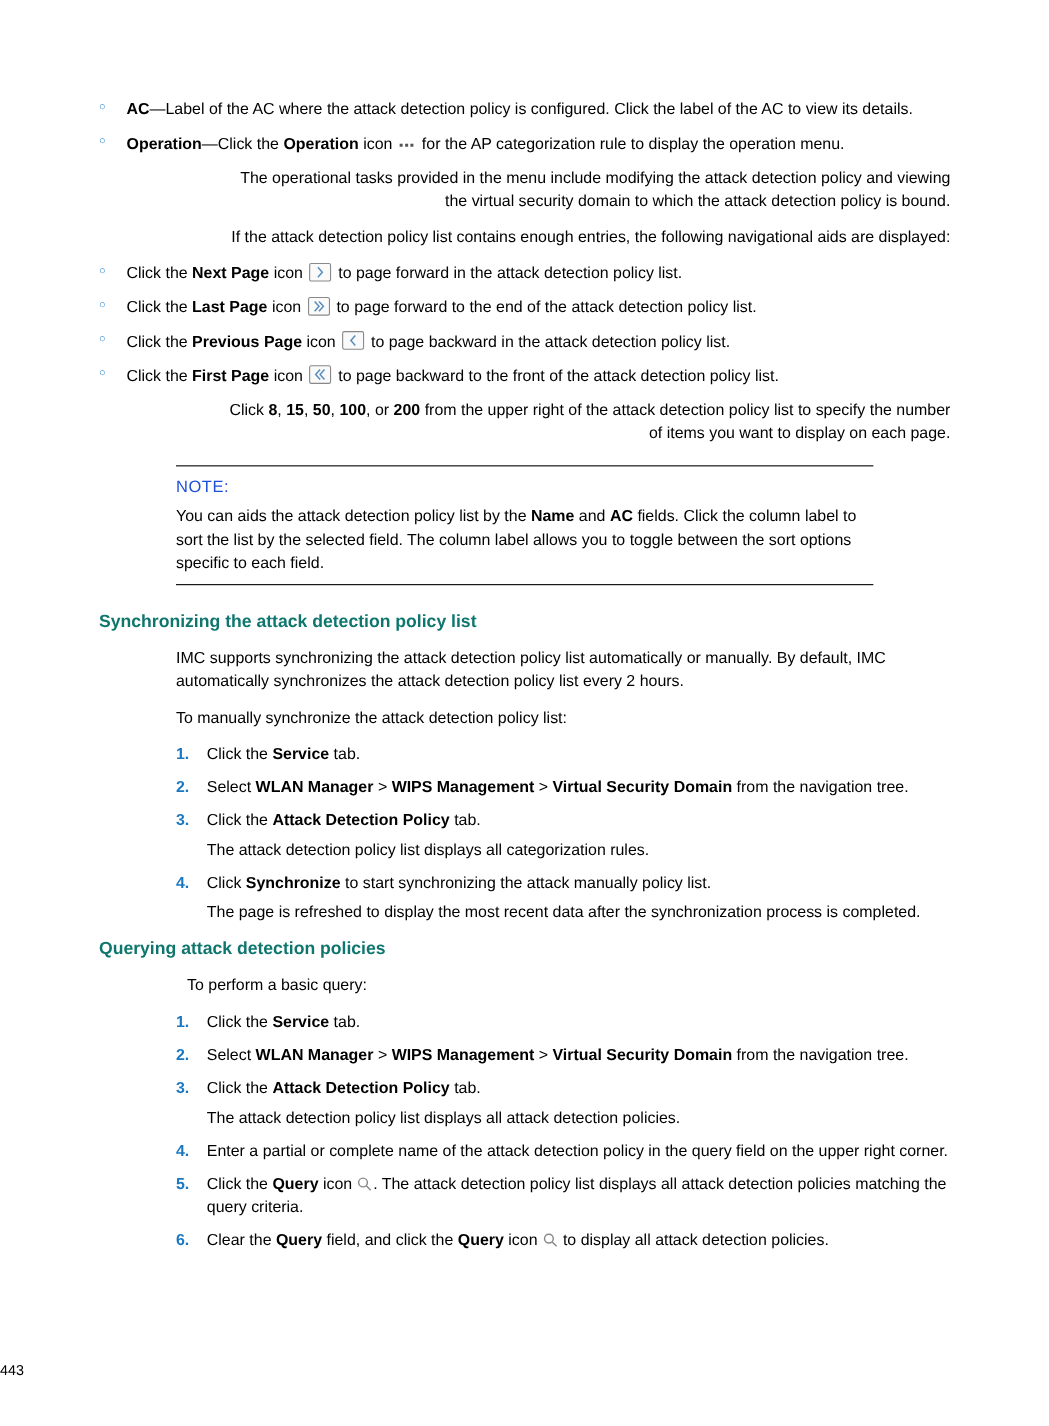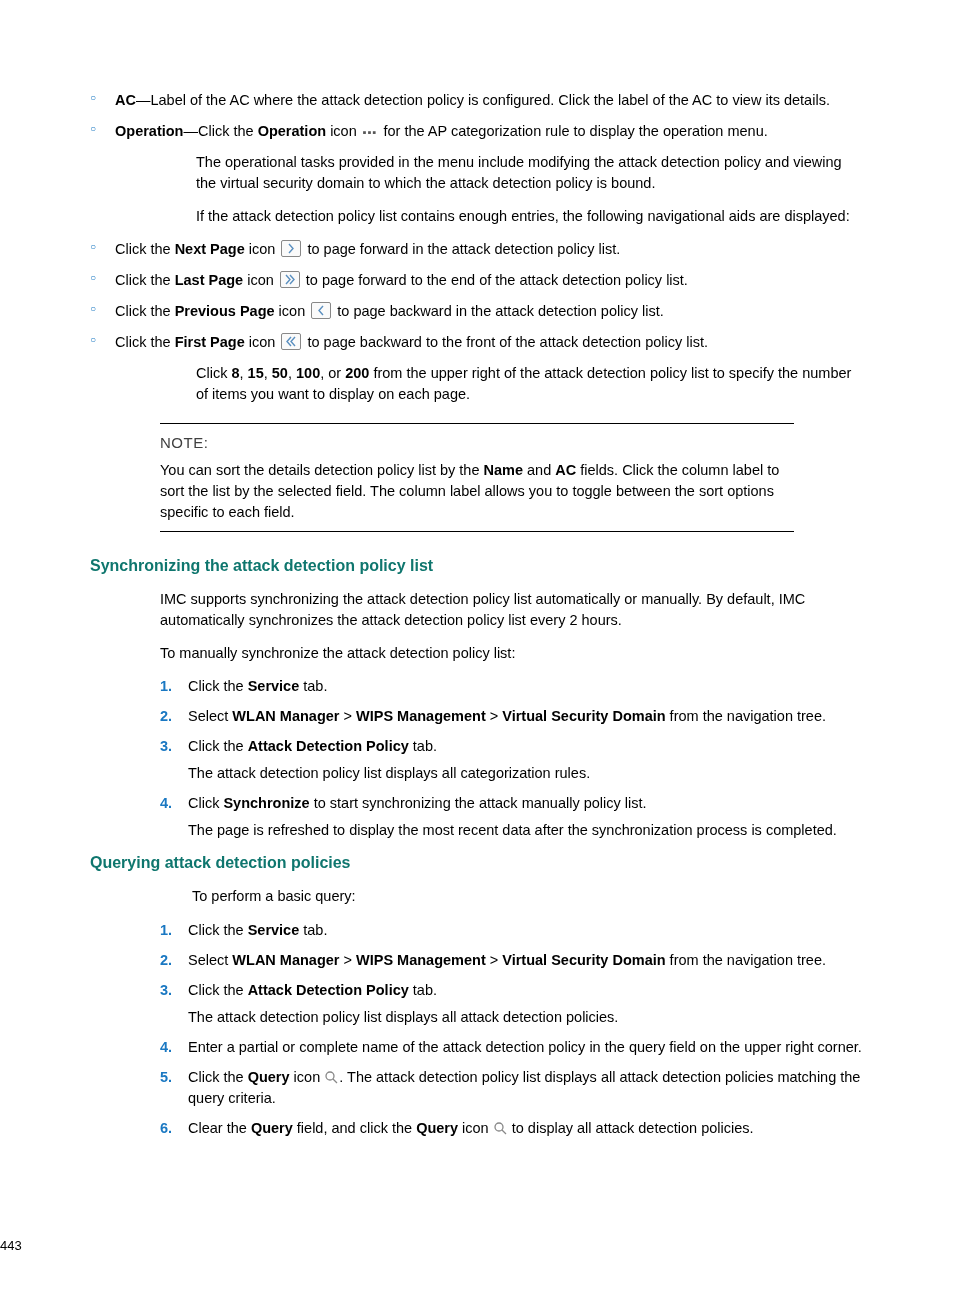--- a/index.html
+++ b/index.html
@@ -29,21 +29,21 @@
   }
   .circ-item::before {
     content: "○";
     position: absolute;
     left: 0;
     top: 1px;
     color: #1a78c2;
     font-size: 10px;
   }
   .para { margin: 0 0 12px 0; }
-  .para-indent1 { margin: 0 0 12px 106px; }
+  .para-indent1 { margin: 0 0 12px 106px; text-align: right; }
   .icon-box {
     display: inline-block;
     width: 18px;
     height: 15px;
     border: 1px solid #888;
     border-radius: 2px;
     vertical-align: -3px;
     background: #fafafa;
     position: relative;
     margin: 0 2px;
@@ -57,21 +57,21 @@
     color: #555;
     padding: 0 2px;
   }
   hr.sep {
     border: none;
     border-top: 1px solid #000;
     margin: 18px 0 8px 0;
   }
   .note-block { margin: 0 70px 0 70px; }
   .note-title {
-    color: #404040;
+    color: #1d4ed8;
     font-size: 15px;
     margin: 0 0 6px 0;
     letter-spacing: 0.5px;
   }
   .note-body { margin: 0 0 8px 0; }
   hr.sep-thick {
     border: none;
     border-top: 1.6px solid #000;
     margin: 8px 0 22px 0;
   }
@@ -144,37 +144,37 @@
             <path d="M13 3 L9 7.5 L13 12 M9 3 L5 7.5 L9 12" fill="none" stroke="#5a8fbf" stroke-width="1.4"></path>
           </svg></span><span> to page backward to the front of the attack detection policy list.</span></li>
     </ul>
 
   <p class="para-indent1" id="para3"><span>Click </span><span class="bold">8</span>, <span class="bold">15</span>, <span class="bold">50</span>, <span class="bold">100</span>, or <span class="bold">200</span><span> from the upper right of the attack detection policy list to specify the number of items you want to display on each page.</span></p>
 
   <div class="note-block">
     <hr class="sep">
     <p class="note-title">NOTE:</p>
     <p class="note-body">
-      <span>You can sort the details detection policy list by the </span><span class="bold">Name</span><span> and </span><span class="bold">AC</span><span> fields. Click the column label to sort the list by the selected field. The column label allows you to toggle between the sort options specific to each field.</span>
+      <span>You can aids the attack detection policy list by the </span><span class="bold">Name</span><span> and </span><span class="bold">AC</span><span> fields. Click the column label to sort the list by the selected field. The column label allows you to toggle between the sort options specific to each field.</span>
     </p>
     <hr class="sep-thick">
   </div>
 
   <p class="h2">Synchronizing the attack detection policy list</p>
   <p class="para" style="margin-left:70px;">IMC supports synchronizing the attack detection policy list automatically or manually. By default, IMC automatically synchronizes the attack detection policy list every 2 hours.</p>
   <p class="para" style="margin-left:70px;">To manually synchronize the attack detection policy list:</p>
   <ol class="ol" id="synclist">
       <li class="ol-item"><span class="ol-num">1.</span><span><span>Click the </span><span class="bold">Service</span><span> tab.</span></span></li>
       <li class="ol-item"><span class="ol-num">2.</span><span><span>Select </span><span class="bold">WLAN Manager</span><span> &gt; </span><span class="bold">WIPS Management</span><span> &gt; </span><span class="bold">Virtual Security Domain</span><span> from the navigation tree.</span></span></li>
       <li class="ol-item"><span class="ol-num">3.</span><span><span>Click the </span><span class="bold">Attack Detection Policy</span><span> tab.</span></span><p class="ol-sub">The attack detection policy list displays all categorization rules.</p></li>
       <li class="ol-item"><span class="ol-num">4.</span><span><span>Click </span><span class="bold">Synchronize</span><span> to start synchronizing the attack manually policy list.</span></span><p class="ol-sub">The page is refreshed to display the most recent data after the synchronization process is completed.</p></li>
     </ol>
 
   <p class="h2">Querying attack detection policies</p>
-  <p class="para" style="margin-left:102px;">To perform a basic query:</p>
+  <p class="para" style="margin-left:80px;">To perform a basic query:</p>
   <ol class="ol" id="querylist">
       <li class="ol-item"><span class="ol-num">1.</span><span><span>Click the </span><span class="bold">Service</span><span> tab.</span></span></li>
       <li class="ol-item"><span class="ol-num">2.</span><span><span>Select </span><span class="bold">WLAN Manager</span><span> &gt; </span><span class="bold">WIPS Management</span><span> &gt; </span><span class="bold">Virtual Security Domain</span><span> from the navigation tree.</span></span></li>
       <li class="ol-item"><span class="ol-num">3.</span><span><span>Click the </span><span class="bold">Attack Detection Policy</span><span> tab.</span></span><p class="ol-sub">The attack detection policy list displays all attack detection policies.</p></li>
       <li class="ol-item"><span class="ol-num">4.</span><span><span>Enter a partial or complete name of the attack detection policy in the query field on the upper right corner.</span></span></li>
       <li class="ol-item"><span class="ol-num">5.</span><span><span>Click the </span><span class="bold">Query</span><span> icon </span><span class="search-icon"><svg width="15" height="15" viewBox="0 0 15 15">
               <circle cx="6" cy="6" r="4" fill="none" stroke="#888" stroke-width="1.3"></circle>
               <line x1="9" y1="9" x2="13" y2="13" stroke="#888" stroke-width="1.3"></line>
             </svg></span><span>. The attack detection policy list displays all attack detection policies matching the query criteria.</span></span></li>
       <li class="ol-item"><span class="ol-num">6.</span><span><span>Clear the </span><span class="bold">Query</span><span> field, and click the </span><span class="bold">Query</span><span> icon </span><span class="search-icon"><svg width="15" height="15" viewBox="0 0 15 15">

